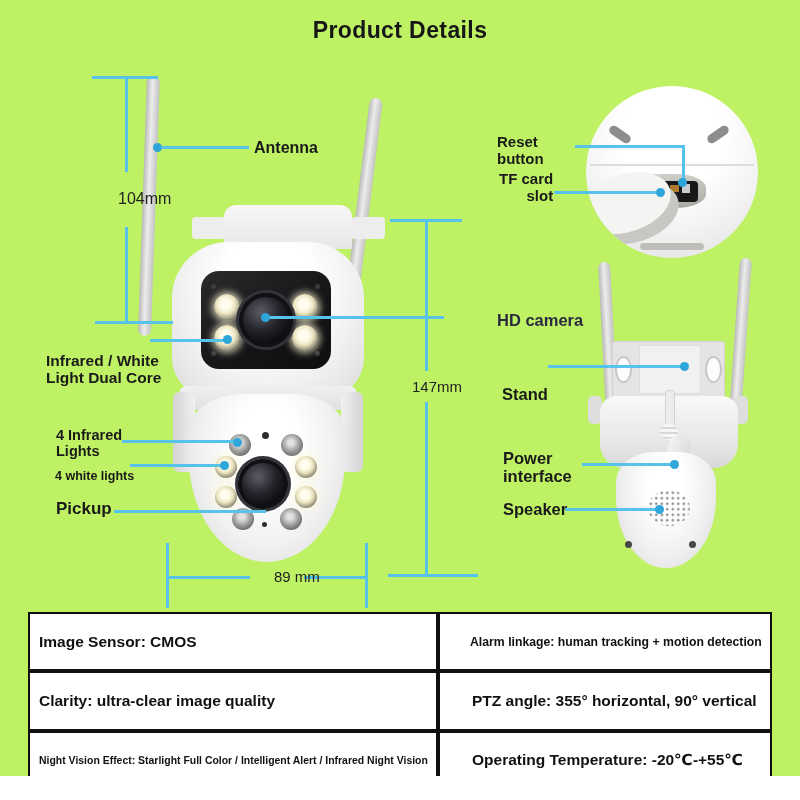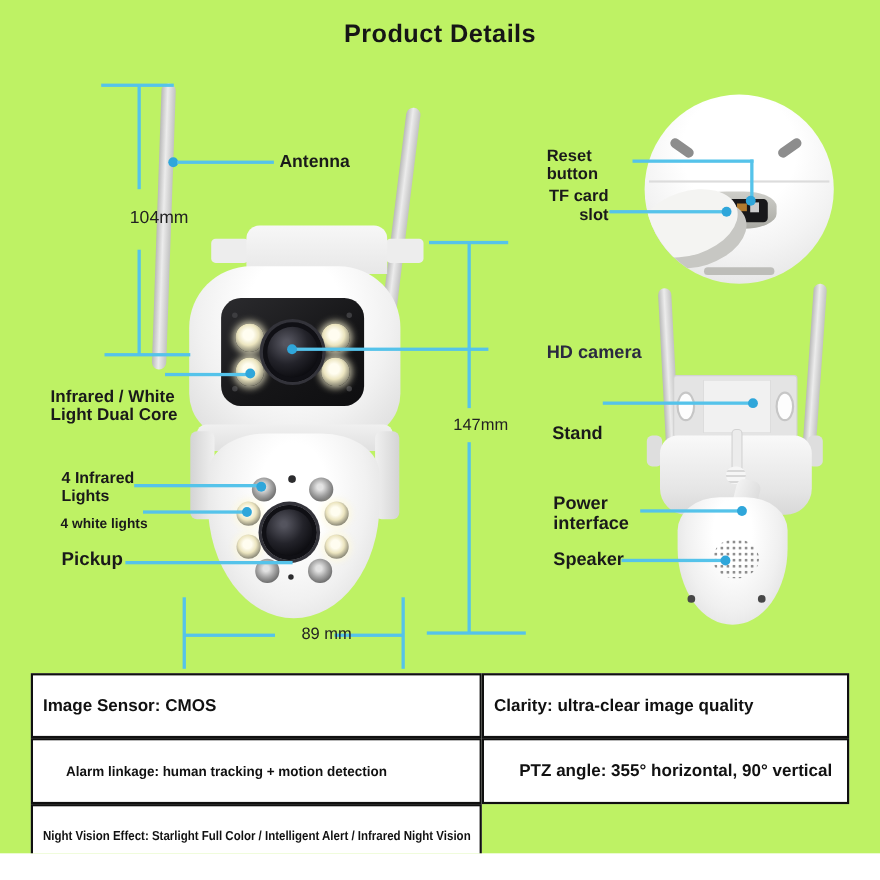--- a/index.html
+++ b/index.html
@@ -185,27 +185,30 @@
   <div class="lbl" style="left:497px;top:311px;font-size:16.5px;color:var(--hd_label);">HD camera</div>
   <div class="lbl" style="left:502px;top:357px;font-size:16.5px;margin-top:28px;">Stand</div>
   <div class="lbl" style="left:503px;top:449px;font-size:16.5px;">Power
 interface</div>
   <div class="lbl" style="left:503px;top:500px;font-size:16.5px;">Speaker</div>
 
   <div id="spec">
     <div class="cell L">
         <span>Image Sensor: CMOS</span>
       </div>
+    <div class="cell R smR">
+        <span style="transform-origin: left center; transform: scaleX(0.973);">Alarm linkage: human tracking + motion detection</span>
+      </div>
     <div class="cell L">
         <span>Clarity: ultra-clear image quality</span>
       </div>
-    <div class="cell R smR">
-        <span style="transform-origin: left center; transform: scaleX(0.973);">Alarm linkage: human tracking + motion detection</span>
-      </div>
     <div class="cell R">
         <span>PTZ angle: 355° horizontal, 90° vertical</span>
       </div>
     <div class="cell L smL">
         <span style="transform-origin: left center; transform: scaleX(0.886);">Night Vision Effect: Starlight Full Color / Intelligent Alert / Infrared Night Vision</span>
       </div>
+    <div class="cell R">
+        <span>Operating Temperature: -20℃-+55℃</span>
+      </div>
   </div>
 
 </div>
 
 </body></html>

